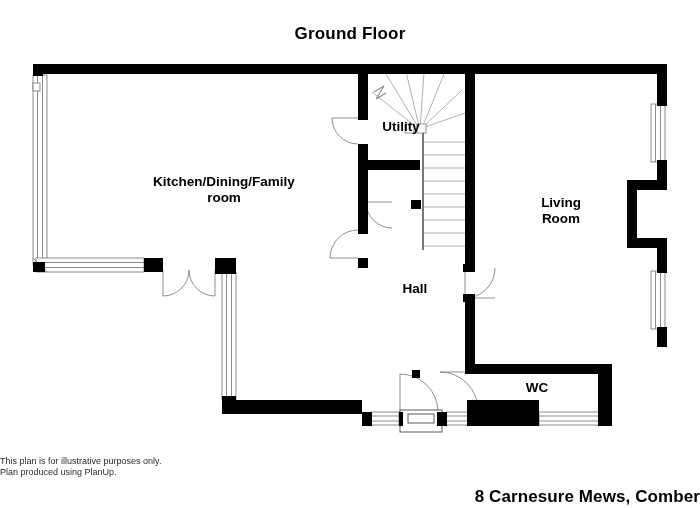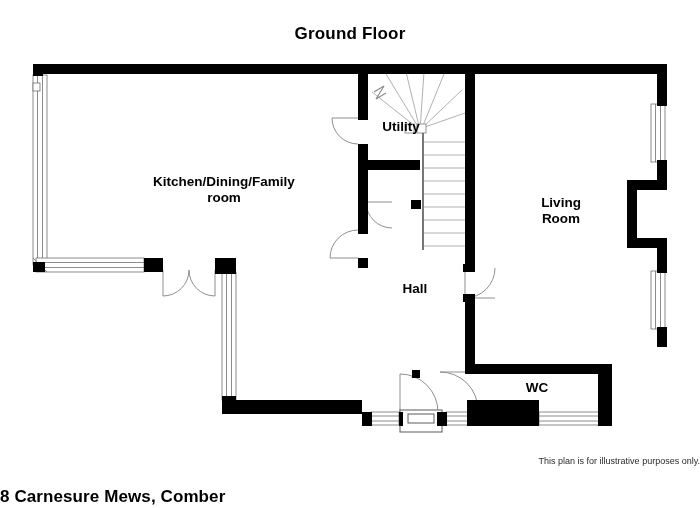--- a/index.html
+++ b/index.html
@@ -30,31 +30,31 @@
     text-align: center;
     font-size: 17px;
     font-weight: bold;
     letter-spacing: 0.2px;
   }
   .disclaimer {
     position: absolute;
     top: 456px;
     left: 0;
     width: 700px;
-    text-align: right;
+    text-align: left;
     font-size: 9px;
     line-height: 11px;
     color: #2b2b2b;
   }
   .address-title {
     position: absolute;
     top: 487px;
     left: 0;
     width: 700px;
-    text-align: left;
+    text-align: right;
     font-size: 17px;
     font-weight: bold;
     letter-spacing: 0.1px;
   }
   svg.plan {
     position: absolute;
     top: 0;
     left: 0;
     width: 700px;
     height: 508px;
@@ -273,17 +273,18 @@
 
       <text class="room-label" x="415" y="293">Hall</text>
 
       <text class="room-label" x="537" y="392">WC</text>
     </g>
 
   </svg>
 
   <div class="disclaimer">
     <div>This plan is for illustrative purposes only.</div>
+    <div>Plan produced using PlanUp.</div>
   </div>
 
   <div class="address-title">8 Carnesure Mews, Comber</div>
 
 </div>
 
 </body></html>

